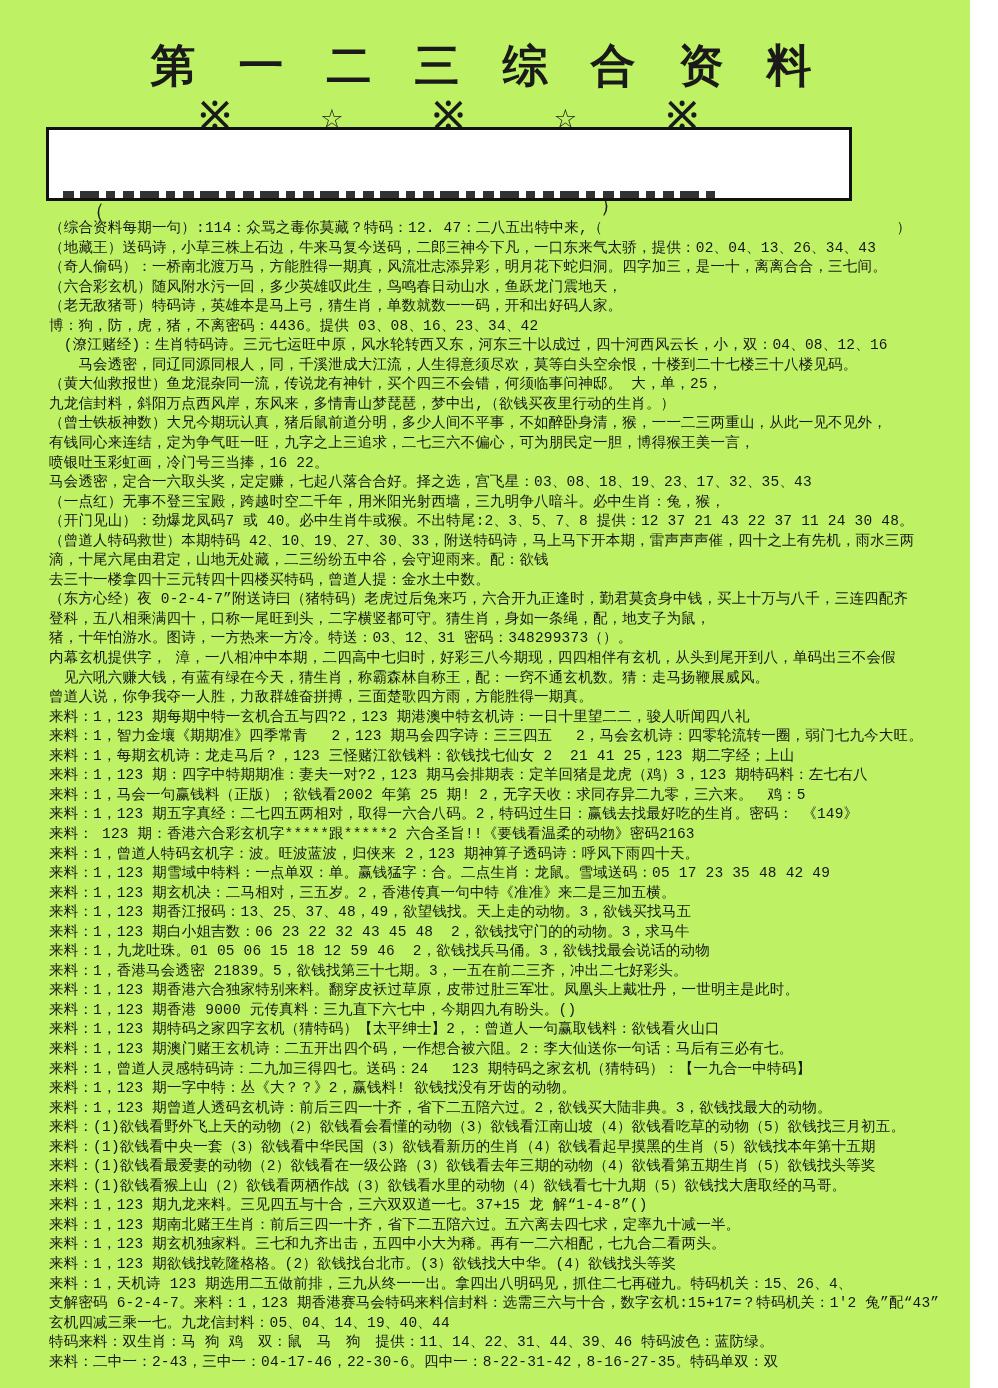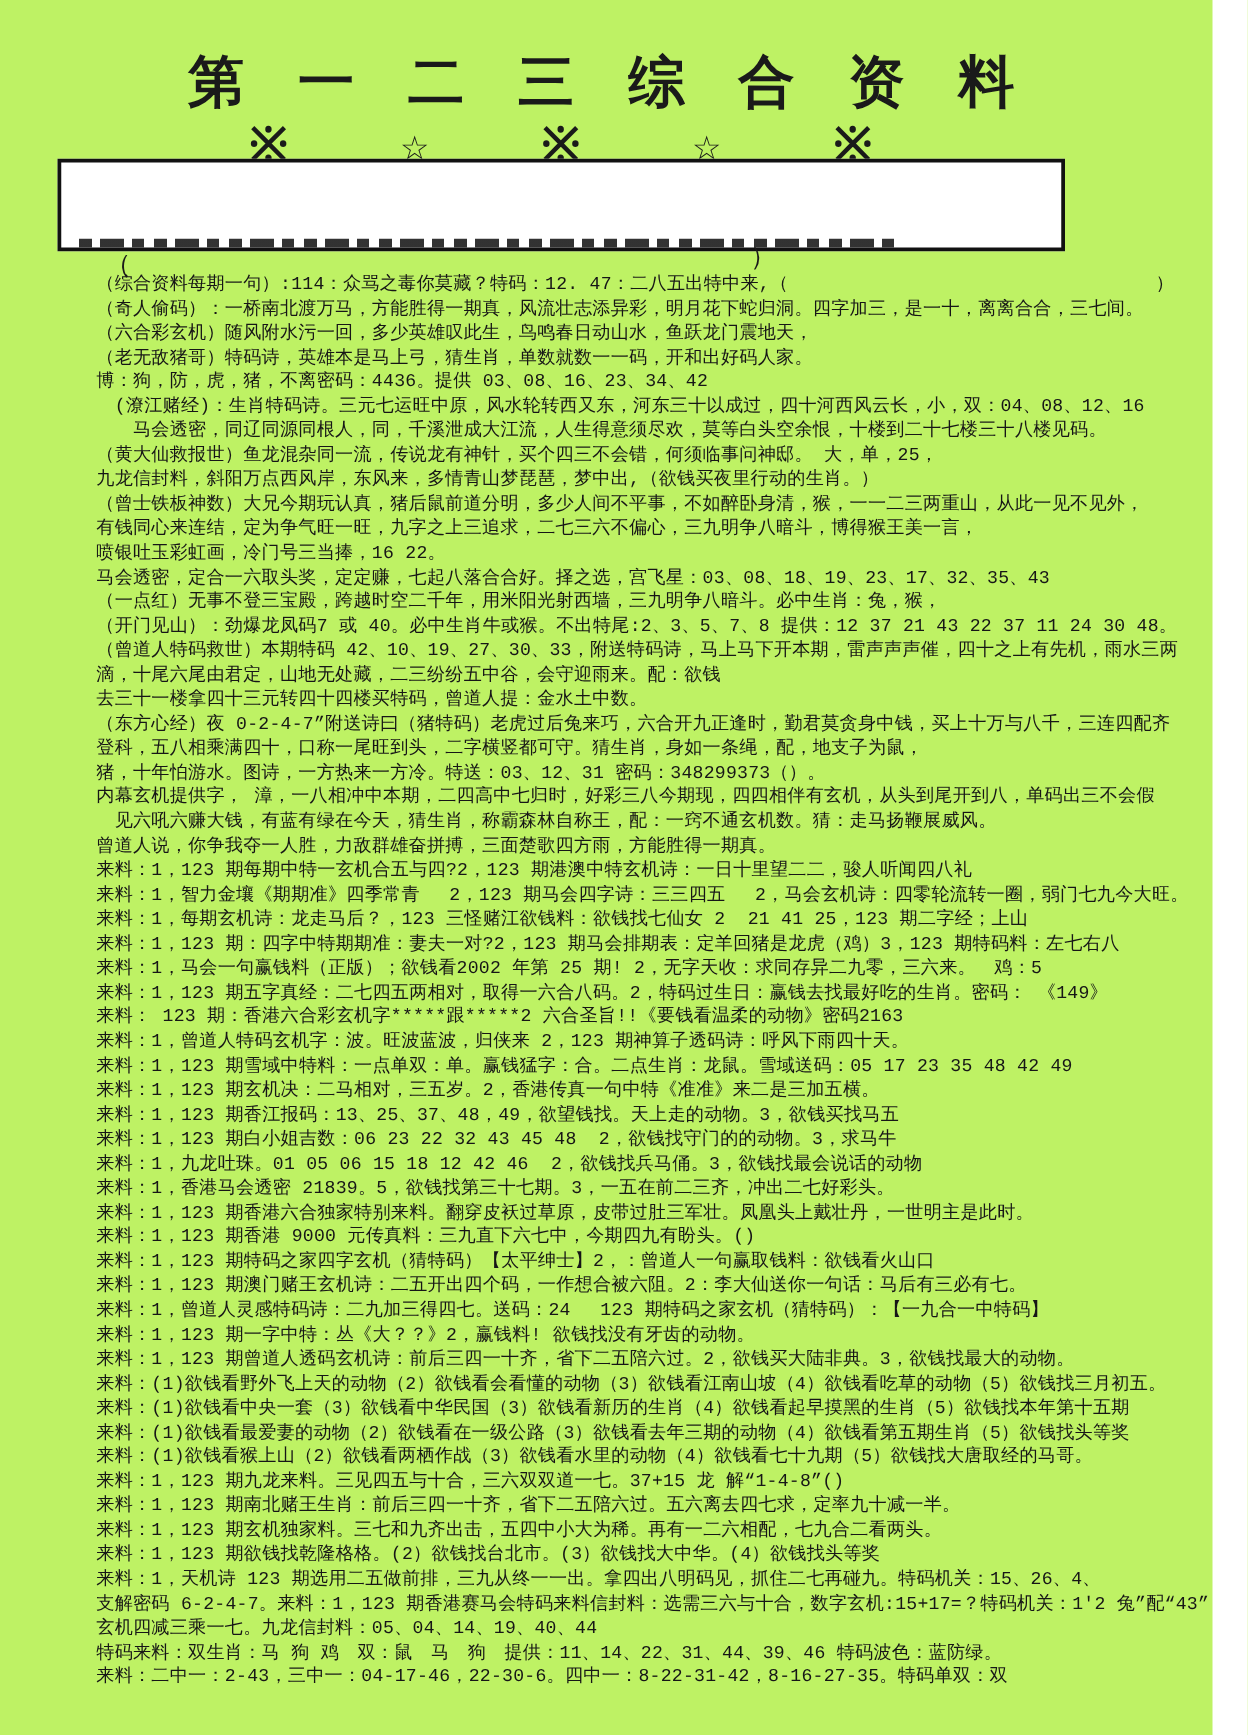--- a/index.html
+++ b/index.html
@@ -69,51 +69,51 @@
     width: 944px;
   }
   .ln {
     font-size: 14.5px;
     line-height: 19.55px;
     height: 19.55px;
     white-space: pre;
     overflow: hidden;
     color: #161616;
     letter-spacing: 0.2px;
-    margin-left: 28px;
   }
 </style>
 </head>
 <body>
 
 <div class="page">
 
   <div class="title">第 一 二 三 综 合 资 料</div>
 
   <div class="symbols">※ ☆ ※ ☆ ※</div>
 
   <div class="header-box">
     <div class="clipped-strip"></div>
   </div>
 
   <span class="paren-l">（</span>
   <span class="paren-r">）</span>
 
   <div class="text-body">
       <div class="ln">（综合资料每期一句）:114：众骂之毒你莫藏？特码：12. 47：二八五出特中来,（　　　　　　　　　　　　　　　　　　　　）</div>
+      <div class="ln">（地藏王）送码诗，小草三株上石边，牛来马复今送码，二郎三神今下凡，一口东来气太骄，提供：02、04、13、26、34、43</div>
       <div class="ln">（奇人偷码）：一桥南北渡万马，方能胜得一期真，风流壮志添异彩，明月花下蛇归洞。四字加三，是一十，离离合合，三七间。</div>
       <div class="ln">（六合彩玄机）随风附水污一回，多少英雄叹此生，鸟鸣春日动山水，鱼跃龙门震地天，</div>
       <div class="ln">（老无敌猪哥）特码诗，英雄本是马上弓，猜生肖，单数就数一一码，开和出好码人家。</div>
       <div class="ln">博：狗，防，虎，猪，不离密码：4436。提供 03、08、16、23、34、42</div>
       <div class="ln">　(潦江赌经)：生肖特码诗。三元七运旺中原，风水轮转西又东，河东三十以成过，四十河西风云长，小，双：04、08、12、16</div>
       <div class="ln">　　马会透密，同辽同源同根人，同，千溪泄成大江流，人生得意须尽欢，莫等白头空余恨，十楼到二十七楼三十八楼见码。</div>
       <div class="ln">（黄大仙救报世）鱼龙混杂同一流，传说龙有神针，买个四三不会错，何须临事问神邸。 大，单，25，</div>
       <div class="ln">九龙信封料，斜阳万点西风岸，东风来，多情青山梦琵琶，梦中出,（欲钱买夜里行动的生肖。）</div>
       <div class="ln">（曾士铁板神数）大兄今期玩认真，猪后鼠前道分明，多少人间不平事，不如醉卧身清，猴，一一二三两重山，从此一见不见外，</div>
-      <div class="ln">有钱同心来连结，定为争气旺一旺，九字之上三追求，二七三六不偏心，三九明争八暗斗，博得猴王美一言，</div>
+      <div class="ln">有钱同心来连结，定为争气旺一旺，九字之上三追求，二七三六不偏心，可为朋民定一胆，博得猴王美一言，</div>
       <div class="ln">喷银吐玉彩虹画，冷门号三当捧，16 22。</div>
       <div class="ln">马会透密，定合一六取头奖，定定赚，七起八落合合好。择之选，宫飞星：03、08、18、19、23、17、32、35、43</div>
       <div class="ln">（一点红）无事不登三宝殿，跨越时空二千年，用米阳光射西墙，三九明争八暗斗。必中生肖：兔，猴，</div>
       <div class="ln">（开门见山）：劲爆龙凤码7 或 40。必中生肖牛或猴。不出特尾:2、3、5、7、8 提供：12 37 21 43 22 37 11 24 30 48。</div>
       <div class="ln">（曾道人特码救世）本期特码 42、10、19、27、30、33，附送特码诗，马上马下开本期，雷声声声催，四十之上有先机，雨水三两</div>
       <div class="ln">滴，十尾六尾由君定，山地无处藏，二三纷纷五中谷，会守迎雨来。配：欲钱</div>
       <div class="ln">去三十一楼拿四十三元转四十四楼买特码，曾道人提：金水土中数。</div>
       <div class="ln">（东方心经）夜 0-2-4-7”附送诗曰（猪特码）老虎过后兔来巧，六合开九正逢时，勤君莫贪身中钱，买上十万与八千，三连四配齐</div>
       <div class="ln">登科，五八相乘满四十，口称一尾旺到头，二字横竖都可守。猜生肖，身如一条绳，配，地支子为鼠，</div>
       <div class="ln">猪，十年怕游水。图诗，一方热来一方冷。特送：03、12、31 密码：348299373（）。</div>
@@ -125,21 +125,21 @@
       <div class="ln">来料：1，每期玄机诗：龙走马后？，123 三怪赌江欲钱料：欲钱找七仙女 2  21 41 25，123 期二字经；上山</div>
       <div class="ln">来料：1，123 期：四字中特期期准：妻夫一对?2，123 期马会排期表：定羊回猪是龙虎（鸡）3，123 期特码料：左七右八</div>
       <div class="ln">来料：1，马会一句赢钱料（正版）；欲钱看2002 年第 25 期! 2，无字天收：求同存异二九零，三六来。　鸡：5</div>
       <div class="ln">来料：1，123 期五字真经：二七四五两相对，取得一六合八码。2，特码过生日：赢钱去找最好吃的生肖。密码： 《149》</div>
       <div class="ln">来料： 123 期：香港六合彩玄机字*****跟*****2 六合圣旨!!《要钱看温柔的动物》密码2163</div>
       <div class="ln">来料：1，曾道人特码玄机字：波。旺波蓝波，归侠来 2，123 期神算子透码诗：呼风下雨四十天。</div>
       <div class="ln">来料：1，123 期雪域中特料：一点单双：单。赢钱猛字：合。二点生肖：龙鼠。雪域送码：05 17 23 35 48 42 49</div>
       <div class="ln">来料：1，123 期玄机决：二马相对，三五岁。2，香港传真一句中特《准准》来二是三加五横。</div>
       <div class="ln">来料：1，123 期香江报码：13、25、37、48，49，欲望钱找。天上走的动物。3，欲钱买找马五</div>
       <div class="ln">来料：1，123 期白小姐吉数：06 23 22 32 43 45 48  2，欲钱找守门的的动物。3，求马牛</div>
-      <div class="ln">来料：1，九龙吐珠。01 05 06 15 18 12 42 46  2，欲钱找兵马俑。3，欲钱找最会说话的动物</div>
+      <div class="ln">来料：1，九龙吐珠。01 05 06 15 18 12 59 46  2，欲钱找兵马俑。3，欲钱找最会说话的动物</div>
       <div class="ln">来料：1，香港马会透密 21839。5，欲钱找第三十七期。3，一五在前二三齐，冲出二七好彩头。</div>
       <div class="ln">来料：1，123 期香港六合独家特别来料。翻穿皮袄过草原，皮带过肚三军壮。凤凰头上戴壮丹，一世明主是此时。</div>
       <div class="ln">来料：1，123 期香港 9000 元传真料：三九直下六七中，今期四九有盼头。()</div>
       <div class="ln">来料：1，123 期特码之家四字玄机（猜特码）【太平绅士】2，：曾道人一句赢取钱料：欲钱看火山口</div>
       <div class="ln">来料：1，123 期澳门赌王玄机诗：二五开出四个码，一作想合被六阻。2：李大仙送你一句话：马后有三必有七。</div>
       <div class="ln">来料：1，曾道人灵感特码诗：二九加三得四七。送码：24　 123 期特码之家玄机（猜特码）：【一九合一中特码】</div>
       <div class="ln">来料：1，123 期一字中特：丛《大？？》2，赢钱料! 欲钱找没有牙齿的动物。</div>
       <div class="ln">来料：1，123 期曾道人透码玄机诗：前后三四一十齐，省下二五陪六过。2，欲钱买大陆非典。3，欲钱找最大的动物。</div>
       <div class="ln">来料：(1)欲钱看野外飞上天的动物（2）欲钱看会看懂的动物（3）欲钱看江南山坡（4）欲钱看吃草的动物（5）欲钱找三月初五。</div>
       <div class="ln">来料：(1)欲钱看中央一套（3）欲钱看中华民国（3）欲钱看新历的生肖（4）欲钱看起早摸黑的生肖（5）欲钱找本年第十五期</div>

